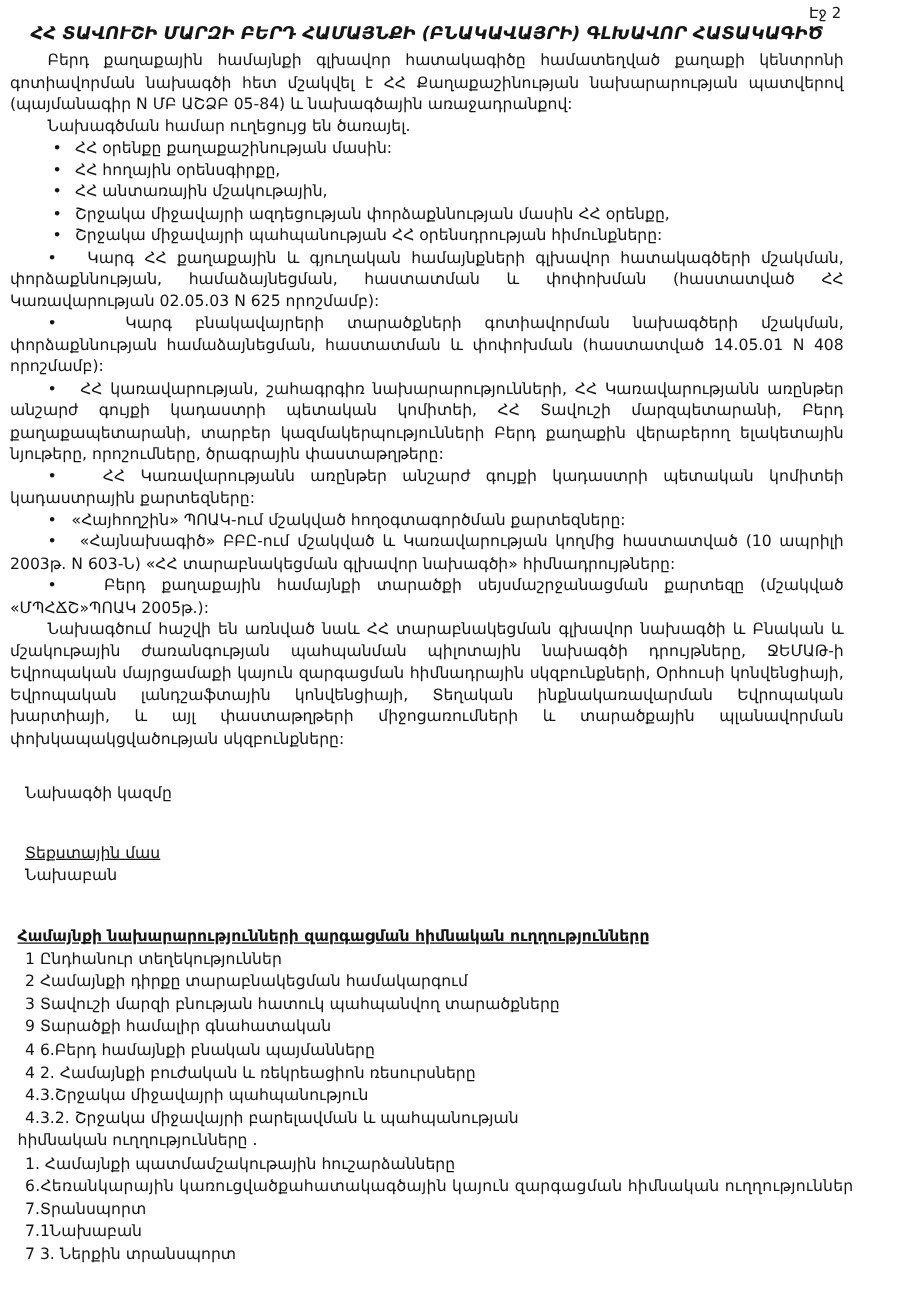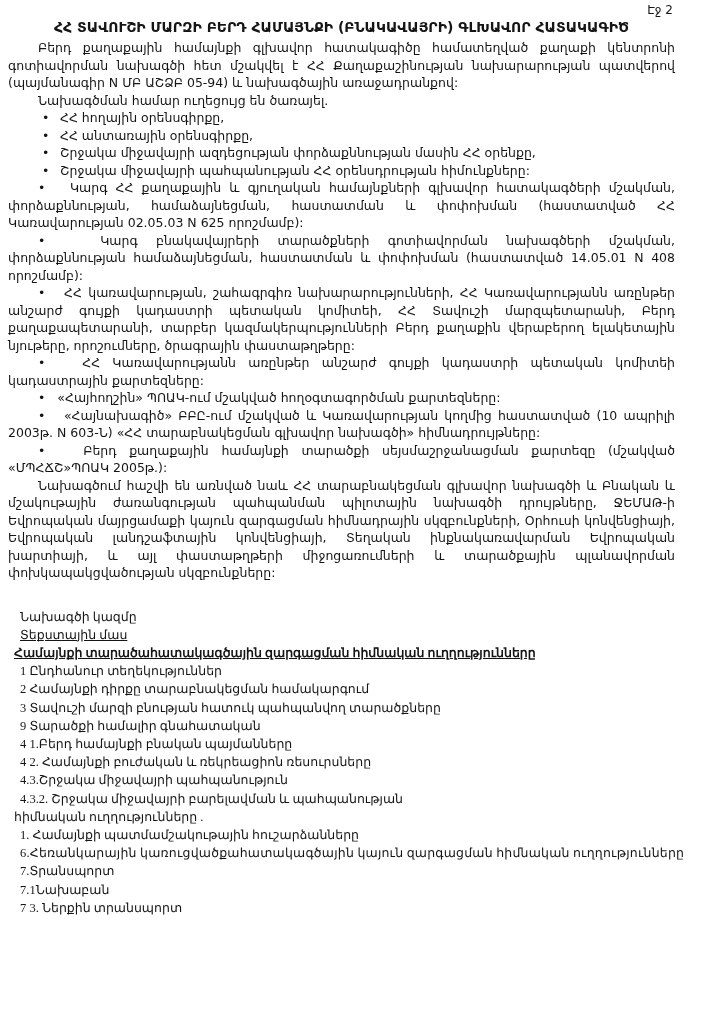--- a/index.html
+++ b/index.html
@@ -25,20 +25,21 @@
     font-size: 12px;
     padding-right: 2px;
     height: 15px;
   }
   .title {
     text-align: center;
     font-weight: bold;
     font-size: 14px;
     line-height: 18px;
     margin: 1px 0 3px 0;
+    font-style: italic;
   }
   p { margin: 0; }
   .just { text-align: justify; }
   .ind { text-indent: 30px; }
   
   .b-short {
     position: relative;
     padding-left: 52px;
   }
   .b-short::before {
@@ -55,64 +56,65 @@
   .b-long::before {
     content: "\2022\00a0\00a0\00a0";
   }
   .toc {
     margin-top: 26px;
     padding-left: 12px;
   }
   .toc-line {
     line-height: 18.2px;
     white-space: nowrap;
-    font-family: Liberation Serif, serif;
   }
-  .toc-line.u { text-decoration: underline; }
+  .toc-line.u { text-decoration: underline; margin-top: 30px; }
   .toc-line.b { font-weight: bold; }
   .toc-line.chapter { margin-left: -6px; }
   .toc-line.wide { letter-spacing: 0.2px; }
 </style>
 </head>
 <body>
 
 <div class="page">
 
   <div class="page-num">Էջ 2</div>
 
   <div class="title">ՀՀ ՏԱՎՈՒՇԻ ՄԱՐԶԻ ԲԵՐԴ ՀԱՄԱՅՆՔԻ (ԲՆԱԿԱՎԱՅՐԻ) ԳԼԽԱՎՈՐ ՀԱՏԱԿԱԳԻԾ</div>
 
-  <p class="ind just">Բերդ քաղաքային համայնքի գլխավոր հատակագիծը համատեղված քաղաքի կենտրոնի գոտիավորման նախագծի հետ մշակվել է ՀՀ Քաղաքաշինության նախարարության պատվերով (պայմանագիր N ՄԲ ԱՇՁԲ 05-94) և նախագծային առաջադրանքով:</p>
+  <p class="ind just">Բերդ քաղաքային համայնքի գլխավոր հատակագիծը համատեղված քաղաքի կենտրոնի գոտիավորման նախագծի հետ մշակվել է ՀՀ Քաղաքաշինության նախարարության պատվերով (պայմանագիր N ՄԲ ԱՇՁԲ 05-84) և նախագծային առաջադրանքով:</p>
 
   <p class="ind">Նախագծման համար ուղեցույց են ծառայել.</p>
 
+  <p class="b-short">ՀՀ օրենքը քաղաքաշինության մասին:</p>
   <p class="b-short">ՀՀ հողային օրենսգիրքը,</p>
-  <p class="b-short">ՀՀ անտառային օրենսգիրքը,</p>
+  <p class="b-short">ՀՀ անտառային մշակութային,</p>
   <p class="b-short">Շրջակա միջավայրի ազդեցության փորձաքննության մասին ՀՀ օրենքը,</p>
   <p class="b-short">Շրջակա միջավայրի պահպանության ՀՀ օրենսդրության հիմունքները:</p>
 
   <p class="b-long">Կարգ ՀՀ քաղաքային և գյուղական համայնքների գլխավոր հատակագծերի մշակման, փորձաքննության, համաձայնեցման, հաստատման և փոփոխման (հաստատված ՀՀ Կառավարության 02.05.03 N 625 որոշմամբ):</p>
   <p class="b-long">Կարգ բնակավայրերի տարածքների գոտիավորման նախագծերի մշակման, փորձաքննության համաձայնեցման, հաստատման և փոփոխման (հաստատված 14.05.01 N 408 որոշմամբ):</p>
   <p class="b-long">ՀՀ կառավարության, շահագրգիռ նախարարությունների, ՀՀ Կառավարությանն առընթեր անշարժ գույքի կադաստրի պետական կոմիտեի, ՀՀ Տավուշի մարզպետարանի, Բերդ քաղաքապետարանի, տարբեր կազմակերպությունների Բերդ քաղաքին վերաբերող ելակետային նյութերը, որոշումները, ծրագրային փաստաթղթերը:</p>
   <p class="b-long">ՀՀ Կառավարությանն առընթեր անշարժ գույքի կադաստրի պետական կոմիտեի կադաստրային քարտեզները:</p>
   <p class="b-long">«Հայհողշին» ՊՈԱԿ-ում մշակված հողօգտագործման քարտեզները:</p>
   <p class="b-long">«Հայնախագիծ» ԲԲԸ-ում մշակված և Կառավարության կողմից հաստատված (10 ապրիլի 2003թ. N 603-Ն) «ՀՀ տարաբնակեցման գլխավոր նախագծի» հիմնադրույթները:</p>
   <p class="b-long">Բերդ քաղաքային համայնքի տարածքի սեյսմաշրջանացման քարտեզը (մշակված «ՄՊՀՃՇ»ՊՈԱԿ 2005թ.):</p>
 
   <p class="ind just">Նախագծում հաշվի են առնված նաև ՀՀ տարաբնակեցման գլխավոր նախագծի և Բնական և մշակութային ժառանգության պահպանման պիլոտային նախագծի դրույթները, ՋԵՄԱԹ-ի Եվրոպական մայրցամաքի կայուն զարգացման  հիմնադրային սկզբունքների, Օրհուսի կոնվենցիայի, Եվրոպական լանդշաֆտային կոնվենցիայի, Տեղական ինքնակառավարման Եվրոպական խարտիայի, և այլ փաստաթղթերի միջոցառումների և տարածքային պլանավորման փոխկապակցվածության սկզբունքները:</p>
 
   <div class="toc">
     <div class="toc-line">Նախագծի կազմը</div>
     <div class="toc-line u">Տեքստային մաս</div>
-    <div class="toc-line u b chapter">Համայնքի տարածահատակագծային զարգացման հիմնական ուղղությունները</div>
+    <div class="toc-line">Նախաբան</div>
+    <div class="toc-line u b chapter">Համայնքի նախարարությունների զարգացման հիմնական ուղղությունները</div>
     <div class="toc-line">1 Ընդհանուր տեղեկություններ</div>
     <div class="toc-line">2 Համայնքի դիրքը տարաբնակեցման համակարգում</div>
     <div class="toc-line">3  Տավուշի մարզի բնության հատուկ պահպանվող տարածքները</div>
     <div class="toc-line">9 Տարածքի համալիր գնահատական</div>
-    <div class="toc-line">4 1.Բերդ  համայնքի  բնական պայմանները</div>
+    <div class="toc-line">4 6.Բերդ  համայնքի  բնական պայմանները</div>
     <div class="toc-line">4 2.  Համայնքի   բուժական և ռեկրեացիոն ռեսուրսները</div>
     <div class="toc-line">4.3.Շրջակա միջավայրի պահպանություն</div>
     <div class="toc-line">4.3.2. Շրջակա միջավայրի բարելավման  և պահպանության</div>
     <div class="toc-line chapter">հիմնական ուղղությունները .</div>
     <div class="toc-line">1. Համայնքի պատմամշակութային հուշարձանները</div>
     <div class="toc-line wide">6.Հեռանկարային կառուցվածքահատակագծային կայուն զարգացման հիմնական ուղղությունները</div>
     <div class="toc-line">7.Տրանսպորտ</div>
     <div class="toc-line">7.1Նախաբան</div>
     <div class="toc-line">7 3. Ներքին տրանսպորտ</div>
   </div>

